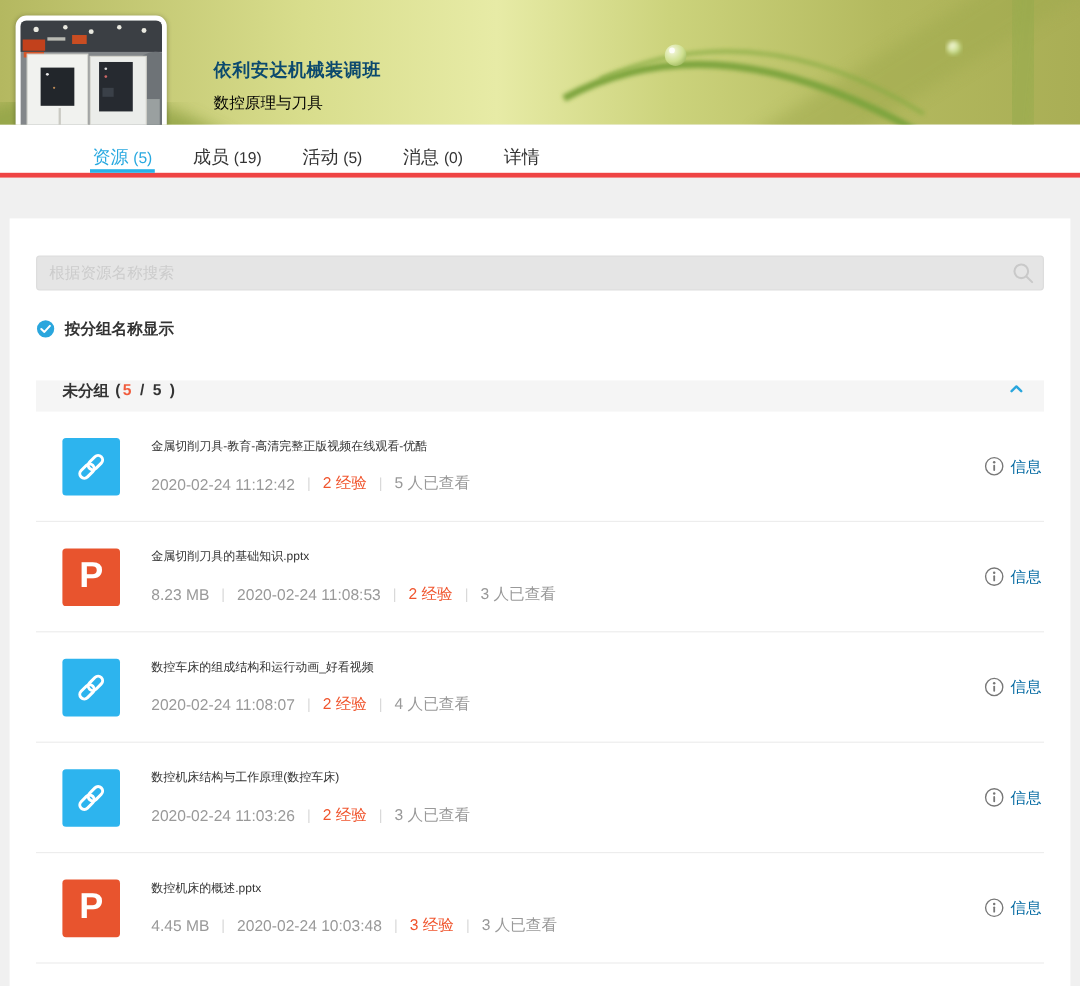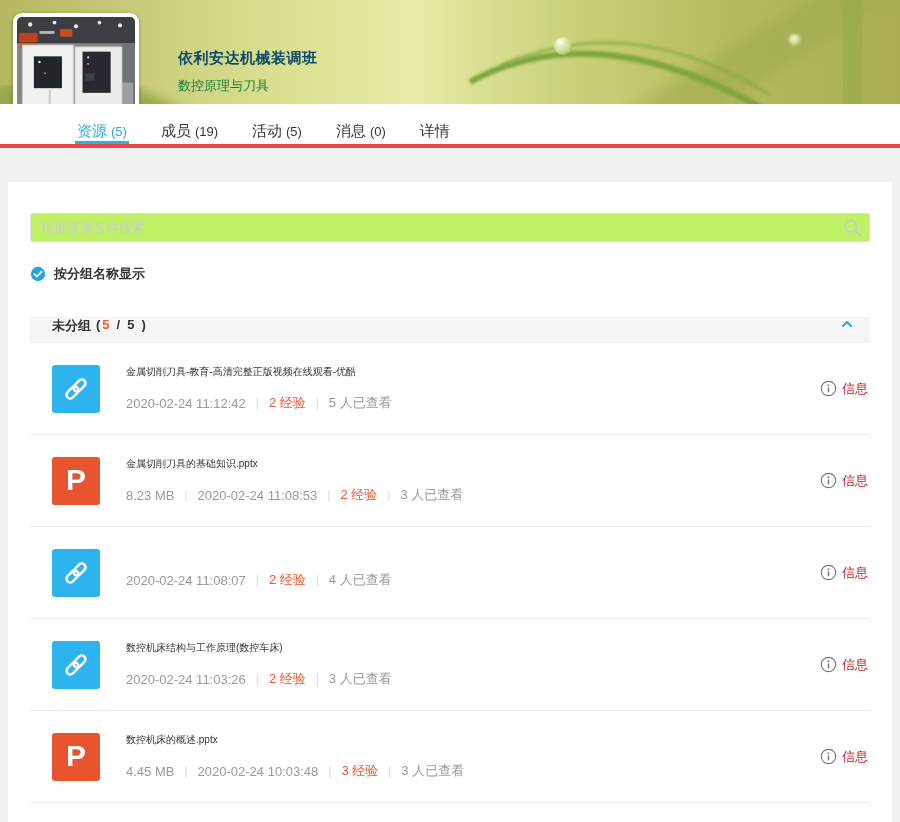--- a/index.html
+++ b/index.html
@@ -15,42 +15,42 @@
   .banner { position:relative; height:104px; overflow:hidden; }
   .banner svg.bg { position:absolute; inset:0; width:100%; height:100%; display:block; }
   .avatar {
     position:absolute; left:13px; top:13px; width:126px; height:126px;
     background:#fff; border-radius:9px; padding:4px;
     box-shadow:0 1px 4px rgba(0,0,0,.28); z-index:20;
   }
   .avatar .photo { width:100%; height:100%; border-radius:5px; overflow:hidden; display:block; }
   .head-text { position:absolute; left:178px; top:49px; z-index:5; }
   .head-title { font-size:15px; font-weight:700; color:#0c4a6e; letter-spacing:.5px; }
-  .head-sub { font-size:13px; color:#15803d; margin-top:9px; }
+  .head-sub { font-size:13px; color:#000000; margin-top:9px; }
   
   .tabbar {
     height:44px; background:#fff; display:flex; align-items:flex-end;
     padding-left:75px; border-bottom:4px solid #ef4444; position:relative; z-index:10;
   }
   .tab {
     display:flex; align-items:center; margin-right:30px; cursor:pointer;
     font-size:15px; color:#333; border-bottom:3px solid transparent; padding:0 2px;
   }
   .tab .cnt { font-size:13px; margin-left:4px; }
   .tab.active { color:#29a9e0; border-bottom-color:#29b2e8; }
   
   .panel {
     position:absolute; left:8px; right:8px; top:182px; bottom:0;
     background:#fff; padding:31px 22px 0 22px;
   }
   .searchbox { position:relative; }
   .searchbox input {
     width:100%; height:29px; border:1px solid #ddd; border-radius:3px;
     padding:0 34px 0 10px; font-size:13px; color:#555; outline:none;
-    font-family:"Liberation Sans", sans-serif; background:#bef264;
+    font-family:"Liberation Sans", sans-serif; background:#e5e5e5;
   }
   .searchbox input::placeholder { color:#ccc; }
   .search-ico { position:absolute; right:8px; top:5px; width:19px; height:19px; cursor:pointer; }
   
   .group-toggle { display:flex; align-items:center; margin-top:23px; cursor:pointer; }
   .check-ico { width:16px; height:16px; margin-right:8px; flex:0 0 16px; }
   .group-toggle .lbl { font-size:13px; font-weight:700; color:#333; }
   
   .group-head {
     margin-top:34px; height:26px; background:#f5f5f5;
@@ -72,21 +72,21 @@
   .tile.link { background:#2db4ee; }
   .tile.ppt  { background:#e8542e; }
   .ppt-letter { color:#fff; font-size:30px; font-weight:700; font-family:"Liberation Sans", sans-serif; line-height:1; padding-bottom:2px; }
   .row-main { margin-left:26px; flex:1; min-width:0; }
   .row-title { font-size:10px; color:#333; cursor:pointer; }
   .row-meta { font-size:13px; color:#999; margin-top:15px; display:flex; align-items:center; }
   .row-meta .sep { color:#d8d8d8; margin:0 10px; font-size:12px; }
   .row-meta .exp { color:#f0552e; }
   .info-btn {
     display:flex; align-items:center; margin-right:2px; cursor:pointer;
-    color:#b91c1c; font-size:13px; flex:0 0 auto;
+    color:#0369a1; font-size:13px; flex:0 0 auto;
   }
   .info-btn svg { margin-right:5px; }
 </style>
 </head>
 <body>
 
 <div class="banner">
   <svg class="bg" viewBox="0 0 900 104" preserveAspectRatio="none">
     <defs>
       <linearGradient id="bg1" x1="0" y1="0" x2="1" y2="0">
@@ -283,20 +283,21 @@
     <div class="tile link">
       <svg class="link-glyph" width="30" height="30" viewBox="0 0 48 48">
         <g transform="rotate(-45 24 24)" fill="none" stroke="#ffffff" stroke-width="4">
           <rect x="5" y="18" width="22" height="12" rx="6"></rect>
           <rect x="21" y="18" width="22" height="12" rx="6"></rect>
         </g>
       </svg>
 
     </div>
     <div class="row-main">
+      <div class="row-title">数控车床的组成结构和运行动画_好看视频</div>
       <div class="row-meta">
 
         <span>2020-02-24 11:08:07</span>
         <span class="sep">|</span>
         <span class="exp">2 经验</span>
         <span class="sep">|</span>
         <span>4 人已查看</span>
       </div>
     </div>
     <div class="info-btn">

